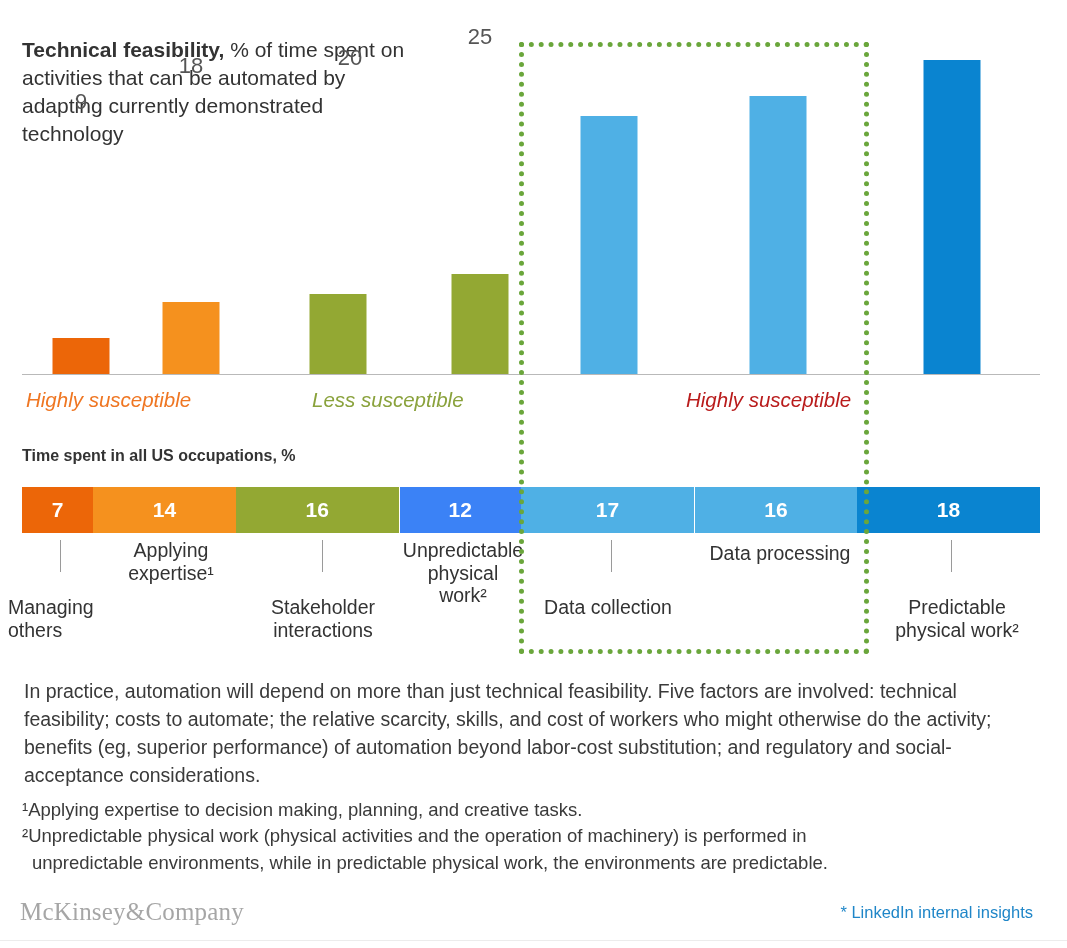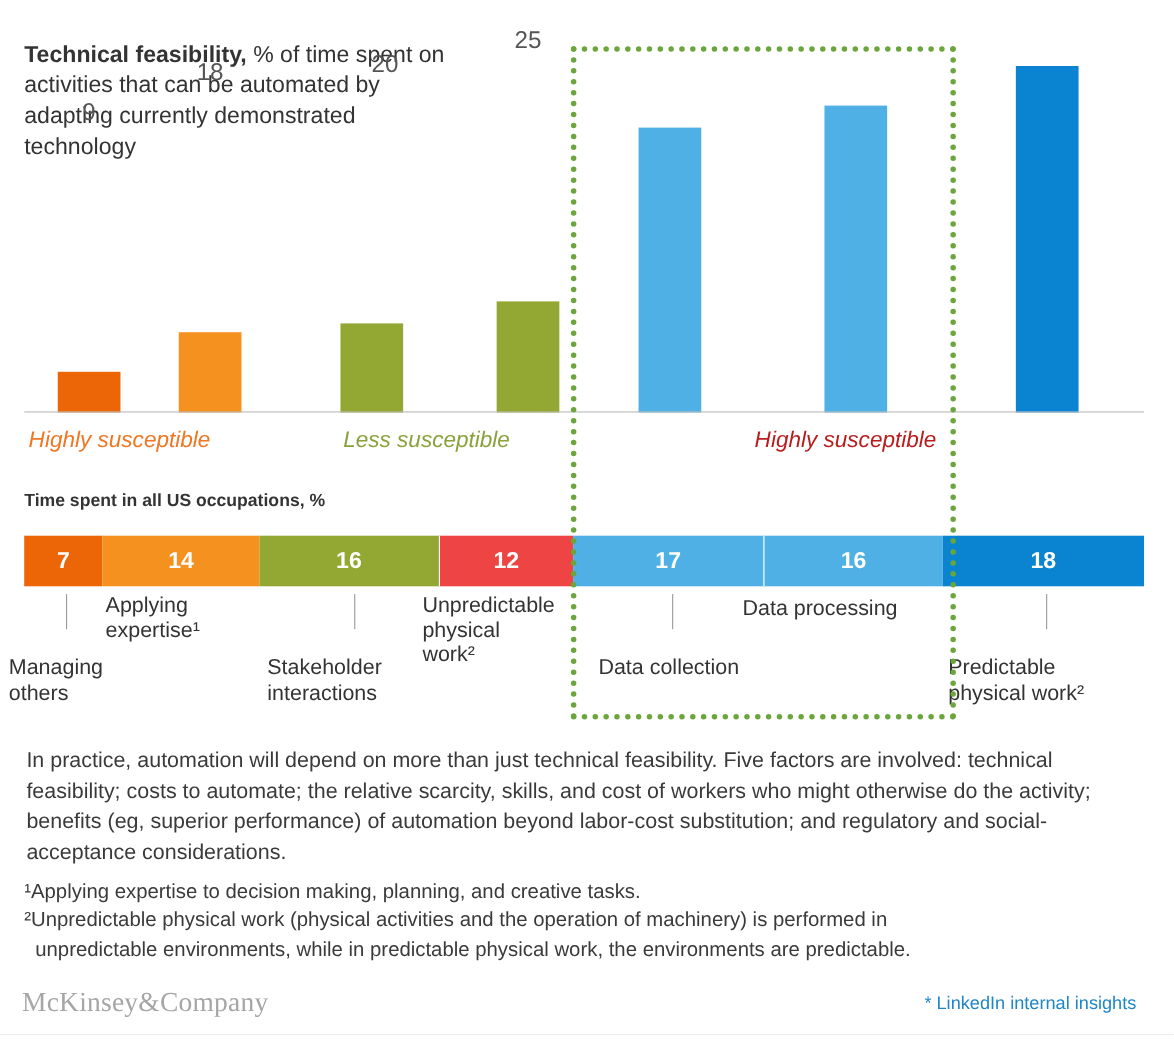--- a/index.html
+++ b/index.html
@@ -98,21 +98,21 @@
     align-items:center;
     justify-content:center;
     color:#ffffff;
     font-size:21px;
     font-weight:bold;
   }
 
   
   .callout {
     position:absolute;
-    text-align:left;
+    text-align:center;
     font-size:19.5px;
     line-height:1.16;
     color:#333333;
   }
   .tick {
     position:absolute;
     width:1px;
     background:#9a9a9a;
   }
 
@@ -222,21 +222,21 @@
   <div class="susc-label" id="susc-least">Highly susceptible</div>
   <div class="susc-label" id="susc-less">Less susceptible</div>
   <div class="susc-label" id="susc-high">Highly susceptible</div>
 
   <div id="timespent-heading">Time spent in all US occupations, %</div>
 
   <div id="stacked-bar">
     <div class="seg" style="width:71.3px;background:#ec6608;">7</div>
     <div class="seg" style="width:142.5px;background:#f5911e;">14</div>
     <div class="seg" style="width:162.9px;background:#93a833;">16</div>
-    <div class="seg" style="width:122.2px;background:#ef4444;border-left:1px solid #ffffff;">12</div>
+    <div class="seg" style="width:122.2px;background:#3b82f6;border-left:1px solid #ffffff;">12</div>
     <div class="seg" style="width:173.1px;background:#4fb0e5;">17</div>
     <div class="seg" style="width:162.9px;background:#4fb0e5;border-left:1px solid #ffffff;">16</div>
     <div class="seg" style="width:183.2px;background:#0a84d0;">18</div>
   </div>
 
   <div class="tick" style="left:60px; top:540px; height:32px;"></div>
   <div class="tick" style="left:322px; top:540px; height:32px;"></div>
   <div class="tick" style="left:611px; top:540px; height:32px;"></div>
   <div class="tick" style="left:951px; top:540px; height:32px;"></div>
 

